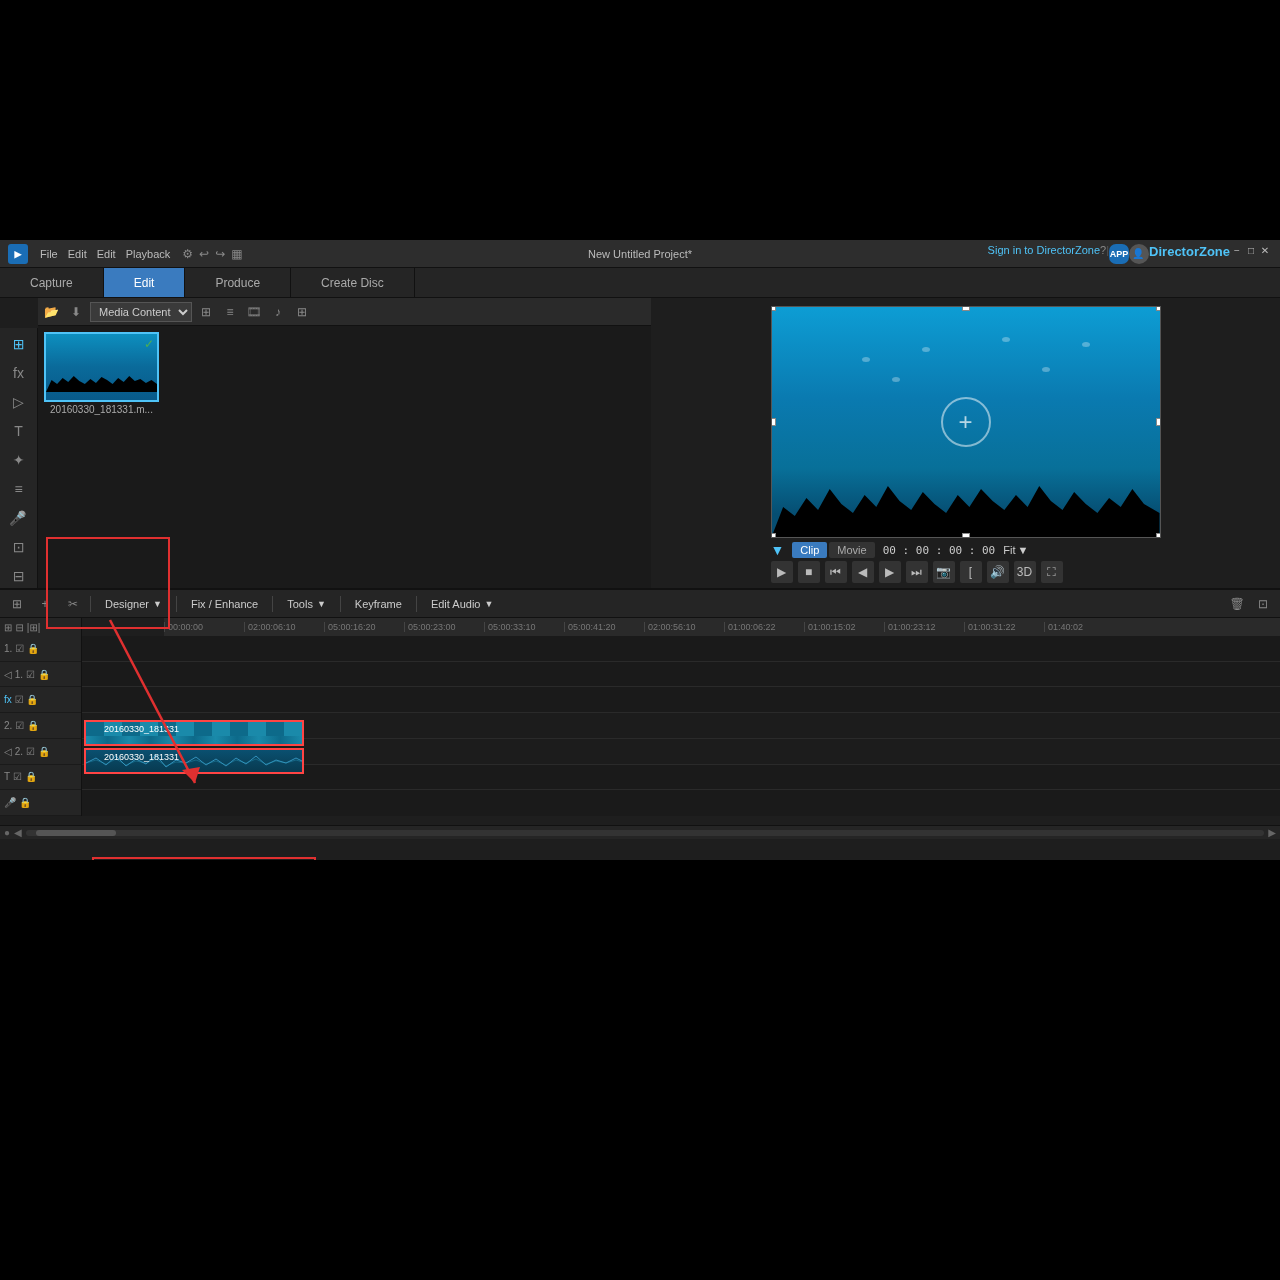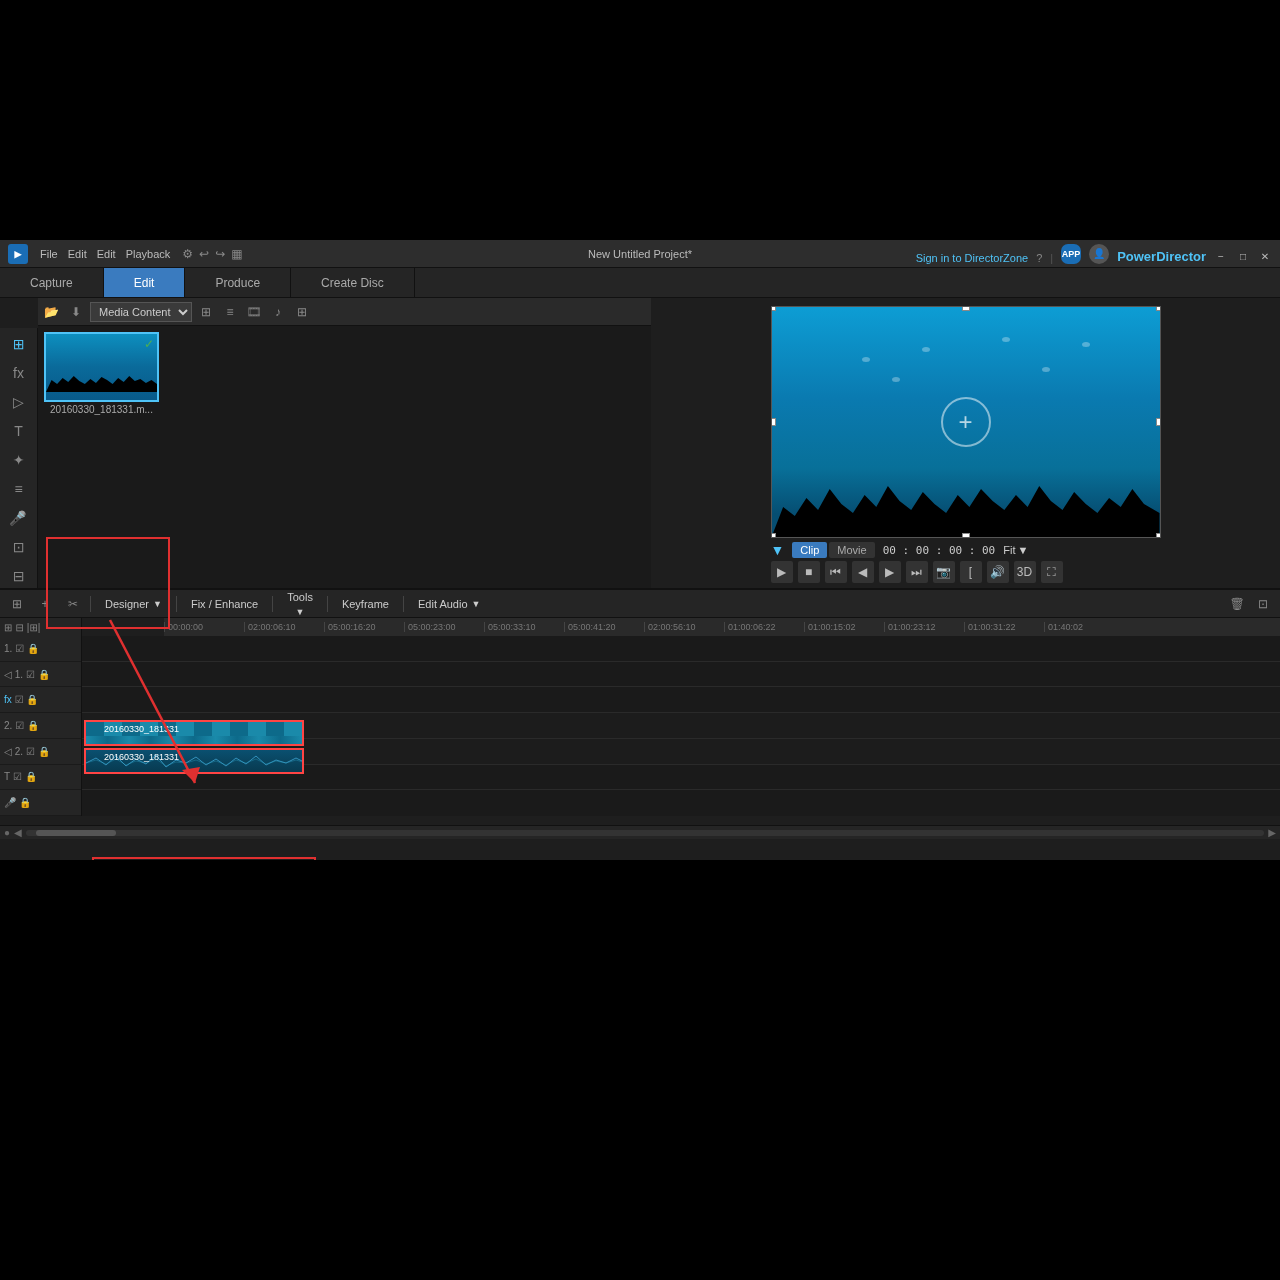--- a/index.html
+++ b/index.html
@@ -58,22 +58,21 @@
     }
     .title-bar-title {
       font-size: 11px;
       color: #bbb;
       position: absolute;
       left: 50%;
       transform: translateX(-50%);
     }
     .title-bar-right {
       display: flex;
-      align-items: flex-end;
-      gap: 8px;
+      align-items: flex-start;
       font-size: 11px;
     }
     .app-logo {
       display: flex;
       align-items: center;
       gap: 4px;
     }
     .app-logo-icon {
       width: 20px;
       height: 20px;
@@ -447,21 +446,20 @@
       cursor: pointer;
     }
     .tools-btn {
       display: flex;
       align-items: center;
       gap: 4px;
       padding: 2px 8px;
       font-size: 11px;
       color: #ccc;
       cursor: pointer;
-      flex-direction: column;
     }
     .keyframe-btn {
       padding: 2px 8px;
       font-size: 11px;
       color: #ccc;
       cursor: pointer;
       text-align: center;
     }
     .edit-audio-btn {
       display: flex;
@@ -634,21 +632,21 @@
           <span style="font-size:12px;color:#888;">▦</span>
         </div>
       </div>
       <div class="title-bar-title">New Untitled Project*</div>
       <div class="title-bar-right">
         <span style="color:#4fc3f7;font-size:11px;">Sign in to DirectorZone</span>
         <span style="color:#888;">?</span>
         <span style="color:#555;">|</span>
         <div class="app-logo-icon" style="background:#1a6db5;border-radius:7px;">APP</div>
         <div style="width:20px;height:20px;background:#555;border-radius:50%;display:flex;align-items:center;justify-content:center;font-size:10px;color:#fff;">👤</div>
-        <span style="color:#4fc3f7;font-weight:600;font-size:13px;">PowerDirector</span>
+        <span style="color:#4fc3f7;font-weight:600;font-size:13px;">DirectorZone</span>
         <span class="win-btn">−</span>
         <span class="win-btn">□</span>
         <span class="win-btn">✕</span>
       </div>
     </div>
 
     <div class="nav-bar">
       <div class="nav-item">Capture</div>
       <div class="nav-item active">Edit</div>
       <div class="nav-item">Produce</div>

